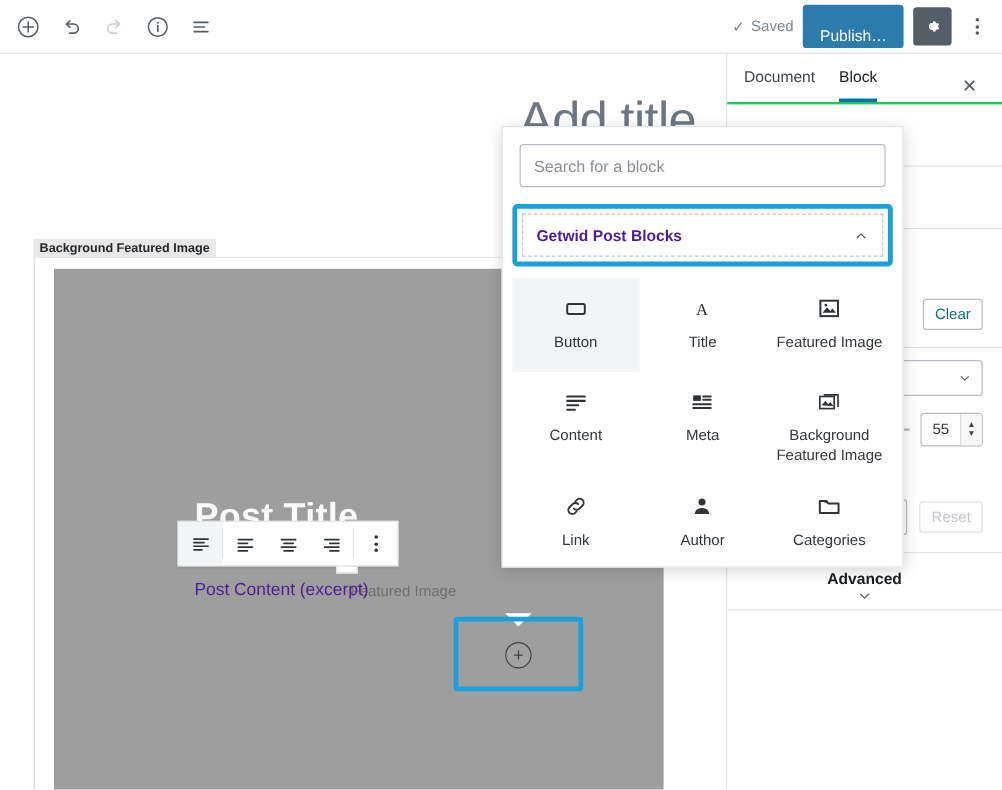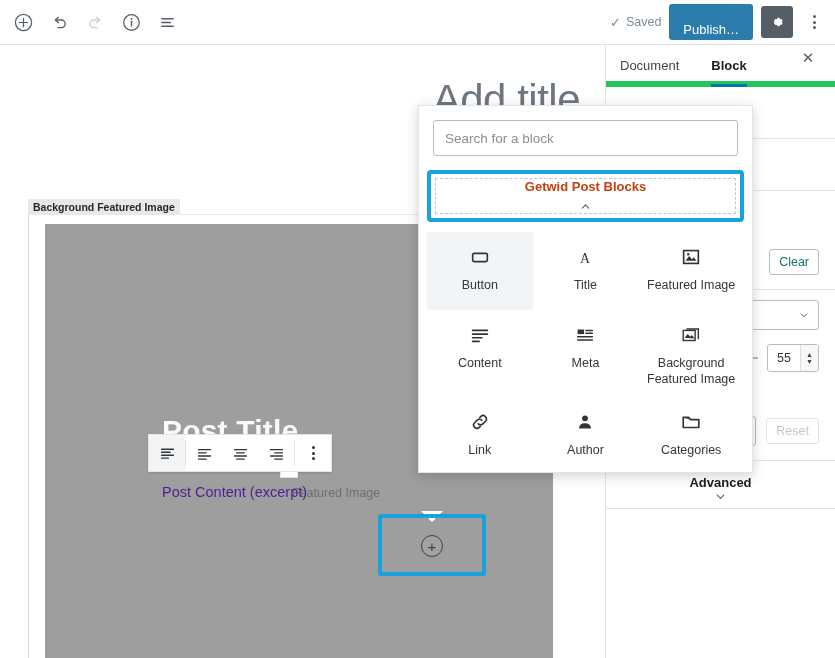--- a/index.html
+++ b/index.html
@@ -116,28 +116,28 @@
     border-left:11px solid transparent; border-right:11px solid transparent;
     border-top:11px solid #ffffff;
   }
 
   
   .sidebar {
     position:absolute; right:0; top:45px; width:230px; height:613px;
     background:#fff; border-left:1px solid #e2e4e7;
   }
   .sb-tabs {
-    height:42px; border-bottom:6px solid #22c55e; display:flex; align-items:flex-start;
+    height:42px; border-bottom:2px solid #22c55e; display:flex; align-items:flex-end;
     padding:0 14px; gap:20px; position:relative;
   }
   .sb-tab {
     font-size:13px; color:#40464d; height:42px; line-height:42px; cursor:pointer;
     position:relative;
   }
-  .sb-tab.active { font-weight:700; color:#191e23; box-shadow: inset 0 -3px 0 #0073aa; margin-left: 12px; }
+  .sb-tab.active { font-weight:400; color:#191e23; box-shadow: inset 0 -3px 0 #0073aa; }
   .sb-close {
     margin-left:auto; width:26px;height:26px;display:flex;align-items:center;
     justify-content:center;color:#555d66;cursor:pointer;font-size:15px;
   }
   .sb-panel {
     border-bottom:1px solid #e2e4e7; padding:14px 16px;
     display:flex; align-items:center; justify-content:space-between;
     cursor:pointer;
     flex-direction:column;
   }
@@ -196,21 +196,21 @@
   .ins-search {
     margin:14px; height:36px; border:1px solid #b6bcc2; border-radius:3px;
     display:flex; align-items:center; padding:0 11px; font-size:13.5px; color:#8a8f94;
   }
   .ins-cat-wrap {
     margin:0 8px; padding:4px; border:4px solid #1aa0dc; border-radius:4px;
   }
   .ins-cat {
     height:36px; border:1px dashed #c3c7cb; background:#fff;
     display:flex; align-items:center; justify-content:space-between;
-    padding:0 11px; font-size:13px; font-weight:600; color:#c2410c; cursor:pointer;flex-direction:column;
+    padding:0 11px; font-size:13px; font-weight:600; color:#4c1d95; cursor:pointer;
   }
   .ins-grid {
     display:grid; grid-template-columns:repeat(3,1fr);
     padding:10px 8px 0 8px;
   }
   .ins-cell {
     display:flex; flex-direction:column; align-items:center; justify-content:flex-start;
     padding:12px 4px 10px 4px; cursor:pointer; text-align:center; min-height:78px;
   }
   .ins-cell.hover { background:#f3f4f5; }

